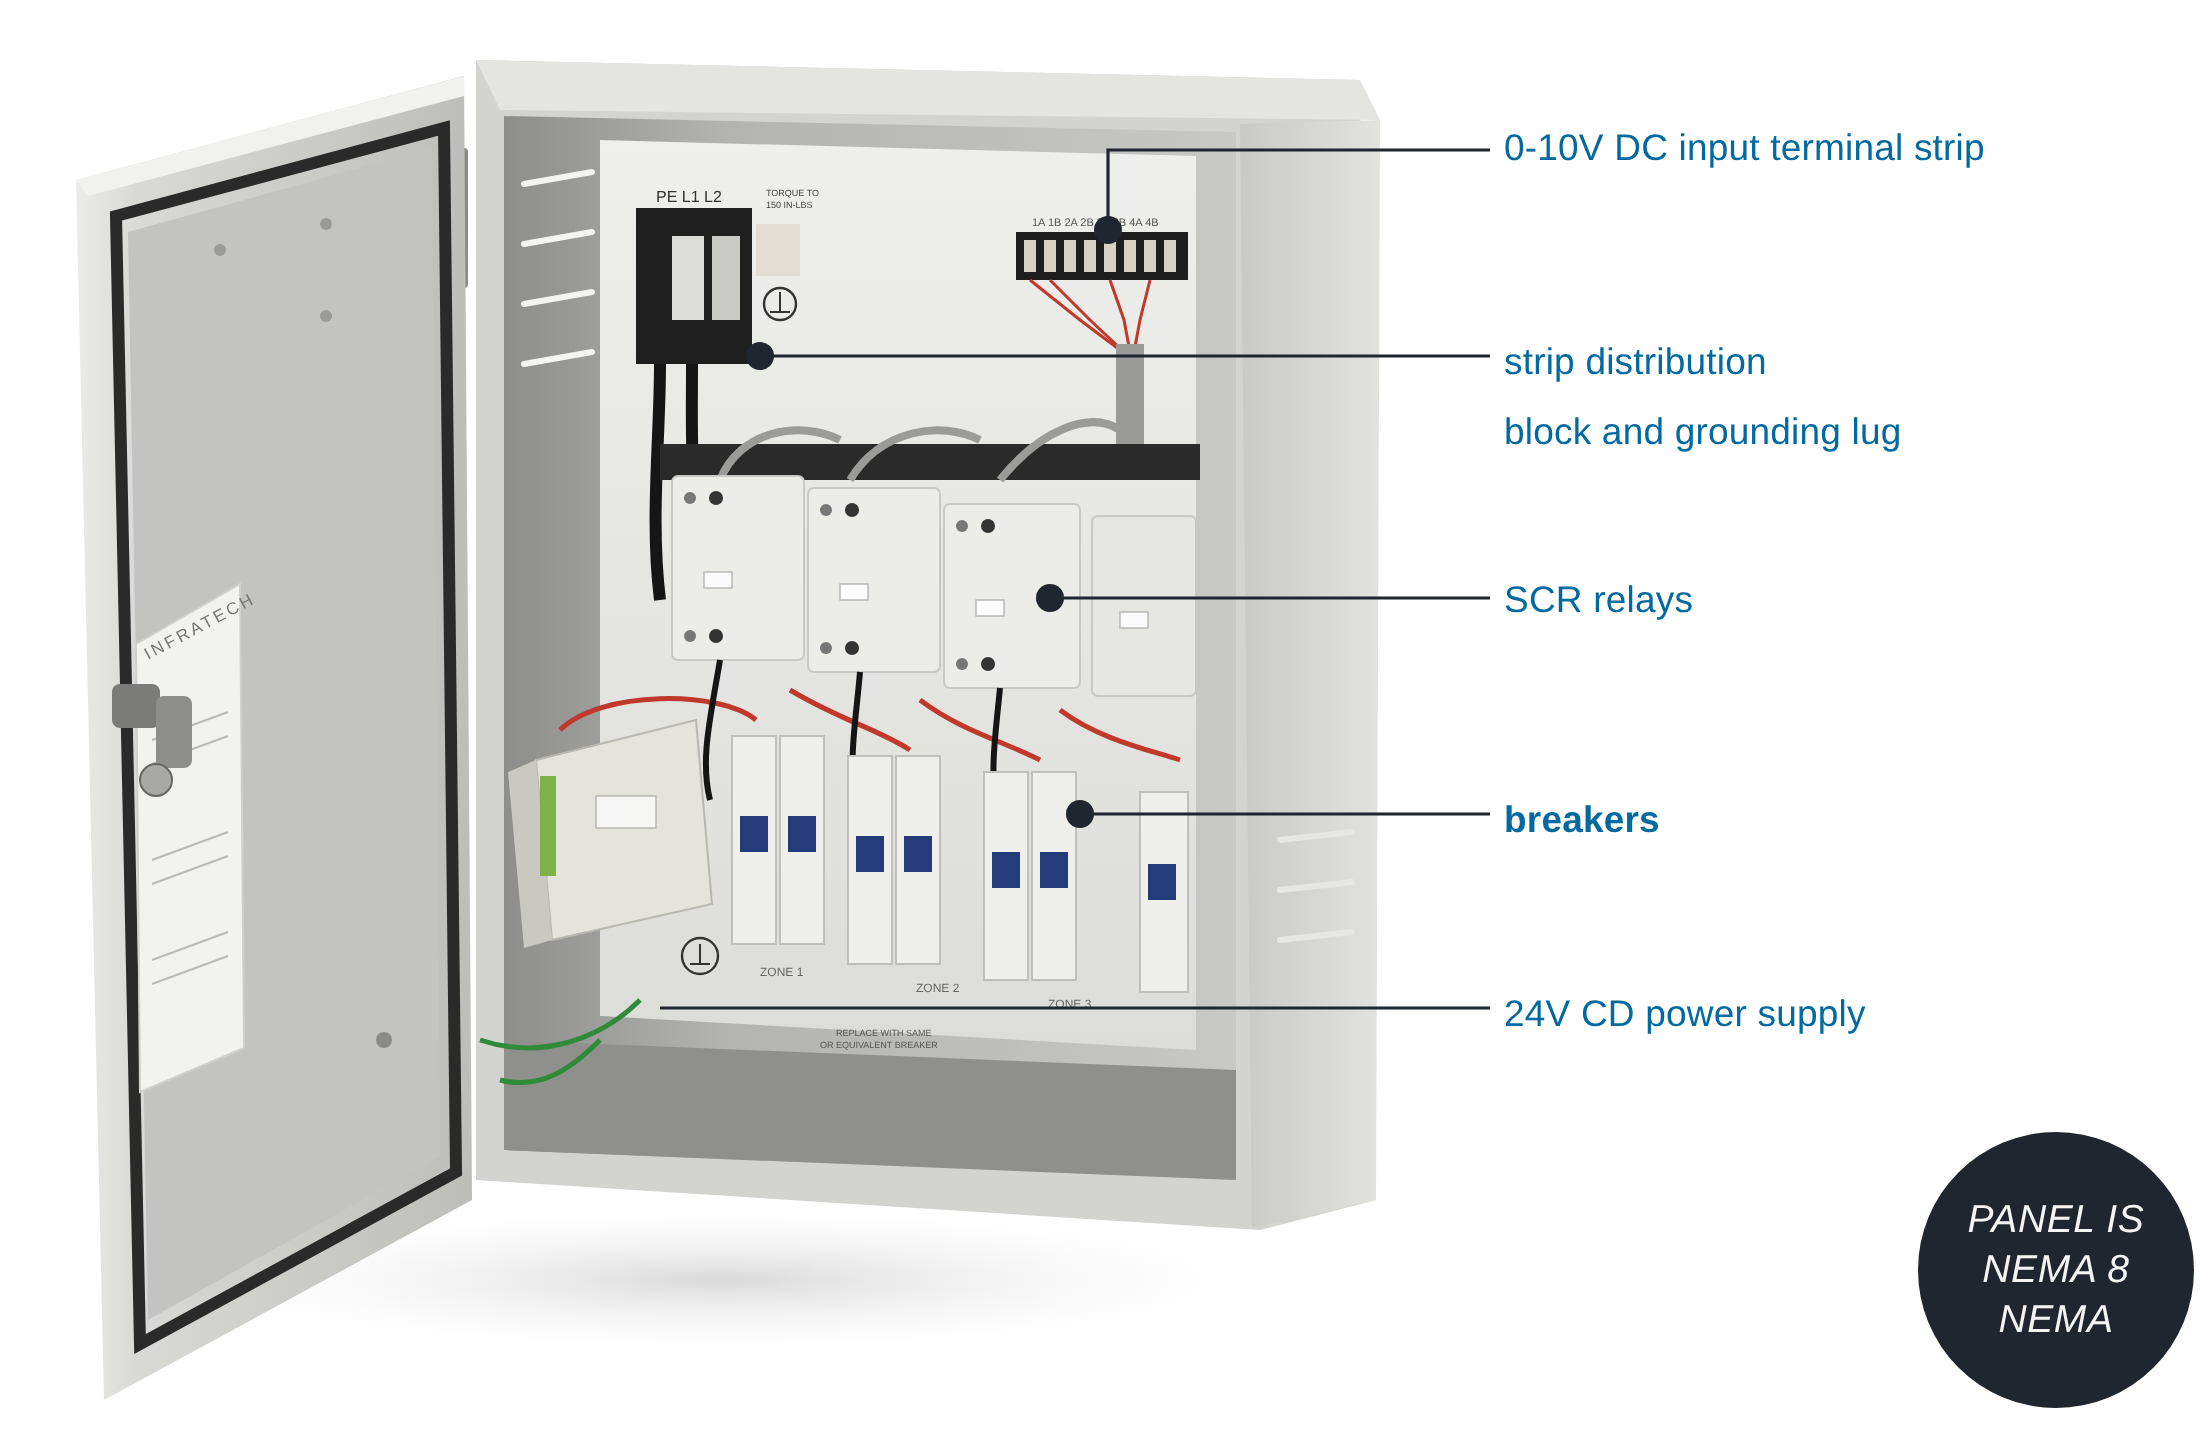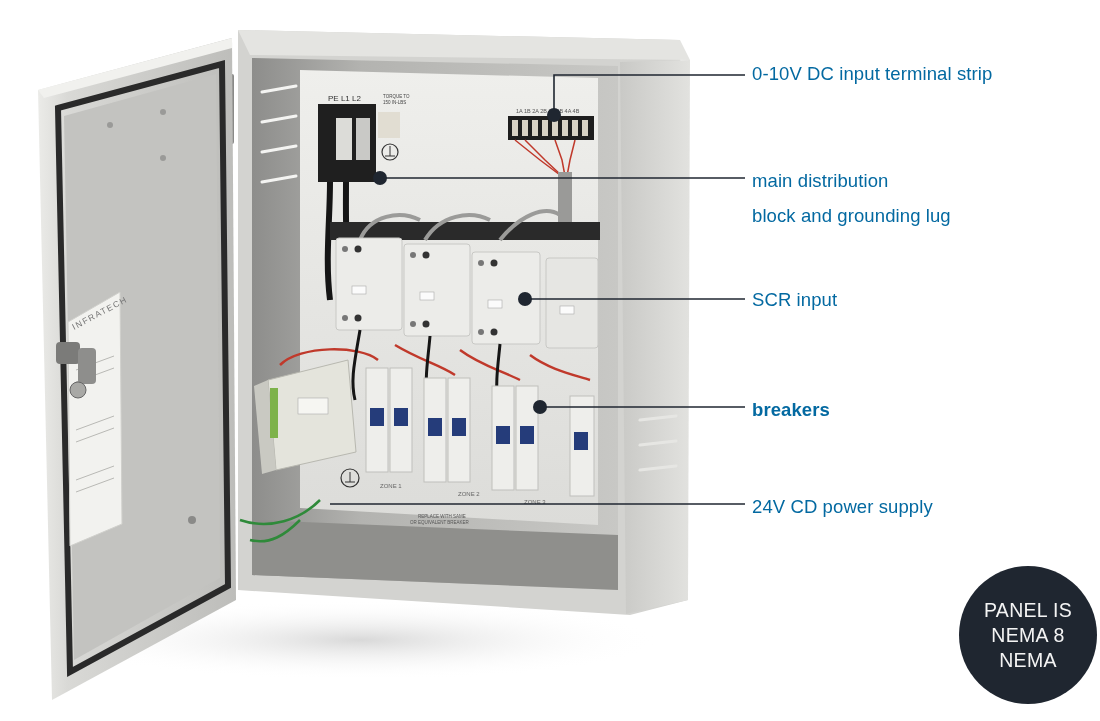--- a/index.html
+++ b/index.html
@@ -1,19 +1,19 @@
 <!DOCTYPE html>
 <html><head>
 <meta charset="utf-8">
 <style>
   html,body{margin:0;padding:0;background:#ffffff;}
   body{width:1100px;height:721px;position:relative;overflow:hidden;font-family:"Liberation Sans","DejaVu Sans",sans-serif;}
   .stage{position:absolute;left:0;top:0;width:1100px;height:721px;}
   .callout-label{position:absolute;left:752px;font-size:18.5px;color:#0369a1;white-space:nowrap;line-height:22px;letter-spacing:0.1px;}
-  .badge{position:absolute;left:959px;top:566px;width:138px;height:138px;border-radius:50%;background:#1f2630;color:#f4f4f4;display:flex;align-items:center;justify-content:center;text-align:center;}
+  .badge{position:absolute;left:959px;top:566px;width:138px;height:138px;border-radius:50%;background:#1f2630;color:#f4f4f4;display:flex;align-items:center;justify-content:center;text-align:center;font-style:italic;}
   .badge-text{font-size:19.5px;line-height:25px;letter-spacing:0.3px;}
   .badge-text span{display:block;}
   svg text{font-family:"Liberation Sans","DejaVu Sans",sans-serif;}
 </style>
 </head>
 <body>
 
 <div class="stage">
   <svg width="1100" height="721" viewBox="0 0 1100 721">
     <defs>
@@ -237,23 +237,23 @@
     <g fill="#1f2630">
       <circle cx="554" cy="115" r="7"></circle>
       <circle cx="380" cy="178" r="7"></circle>
       <circle cx="525" cy="299" r="7"></circle>
       <circle cx="540" cy="407" r="7"></circle>
     </g>
   </svg>
 </div>
 
 <div class="callout-label" style="top:63px;">0-10V DC input terminal strip</div>
-<div class="callout-label" style="top:170px;">main distribution</div>
+<div class="callout-label" style="top:170px;">strip distribution</div>
 <div class="callout-label" style="top:205px;">block and grounding lug</div>
-<div class="callout-label" style="top:289px;">SCR input</div>
+<div class="callout-label" style="top:289px;">SCR relays</div>
 <div class="callout-label" style="top:399px;font-weight:bold;">breakers</div>
 <div class="callout-label" style="top:496px;">24V CD power supply</div>
 
 <div class="badge">
   <div class="badge-text">
     <span>PANEL IS</span>
     <span>NEMA 8</span>
     <span>NEMA</span>
   </div>
 </div>

